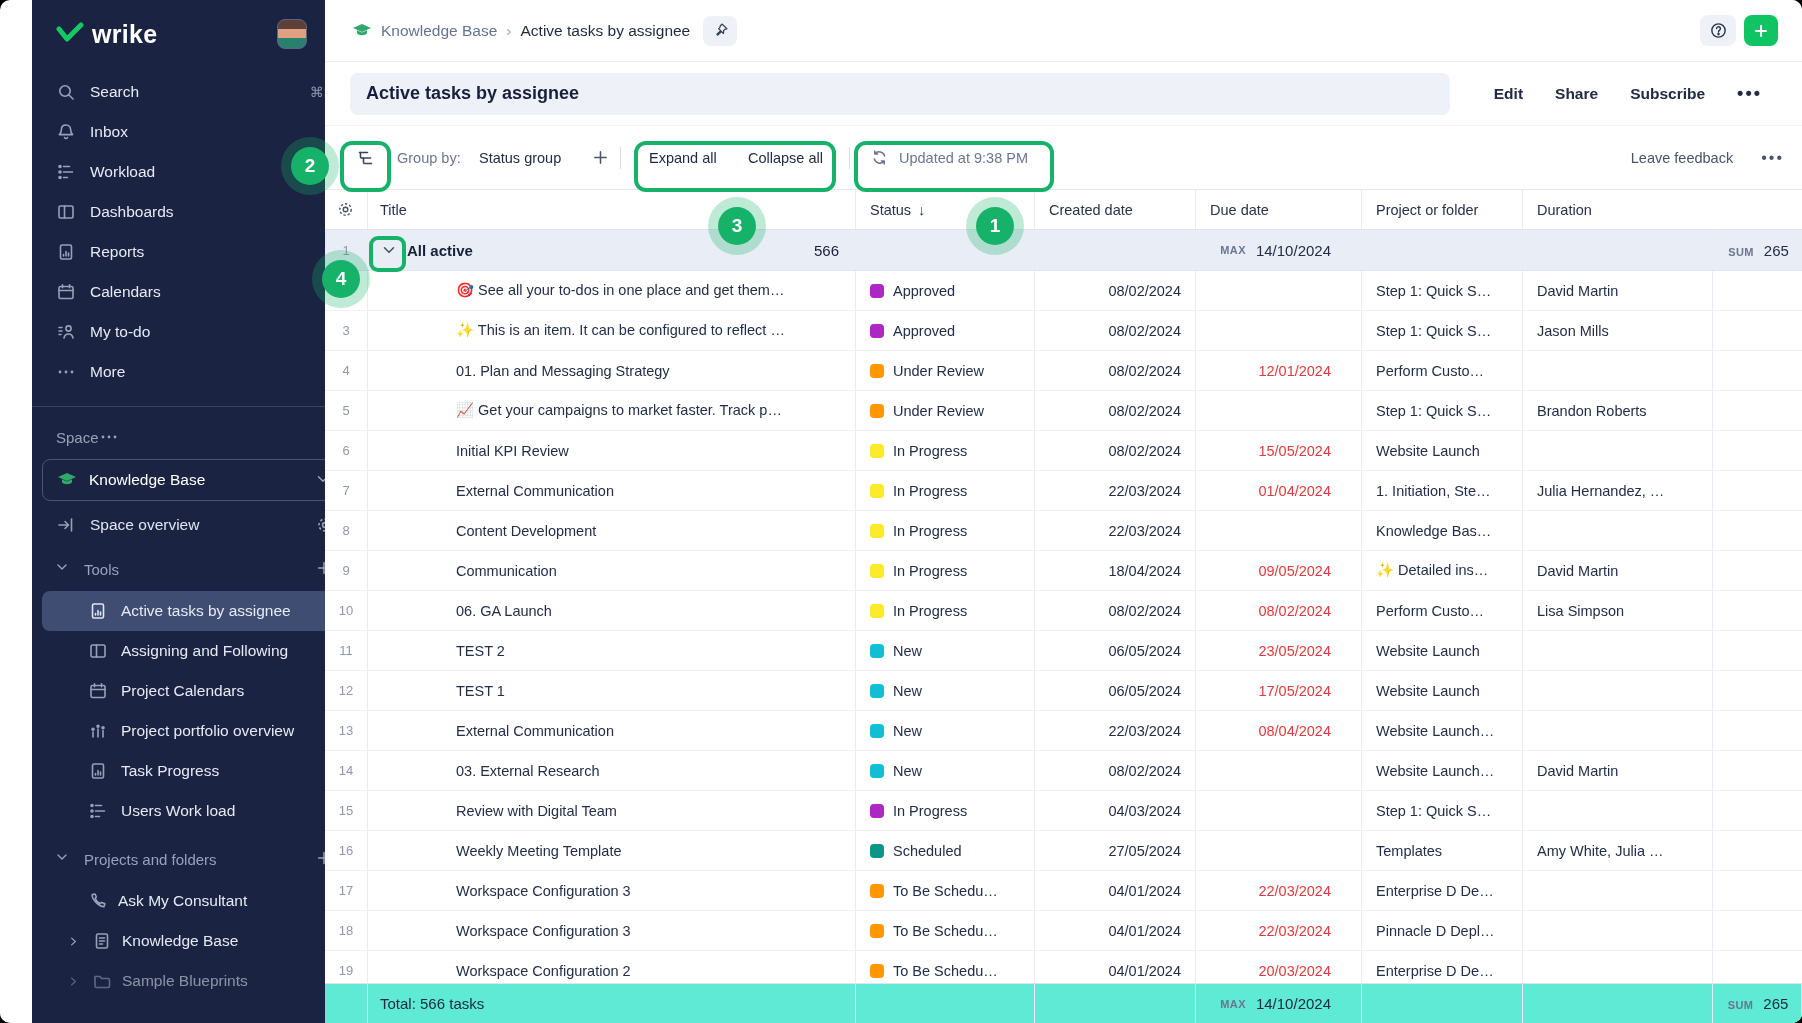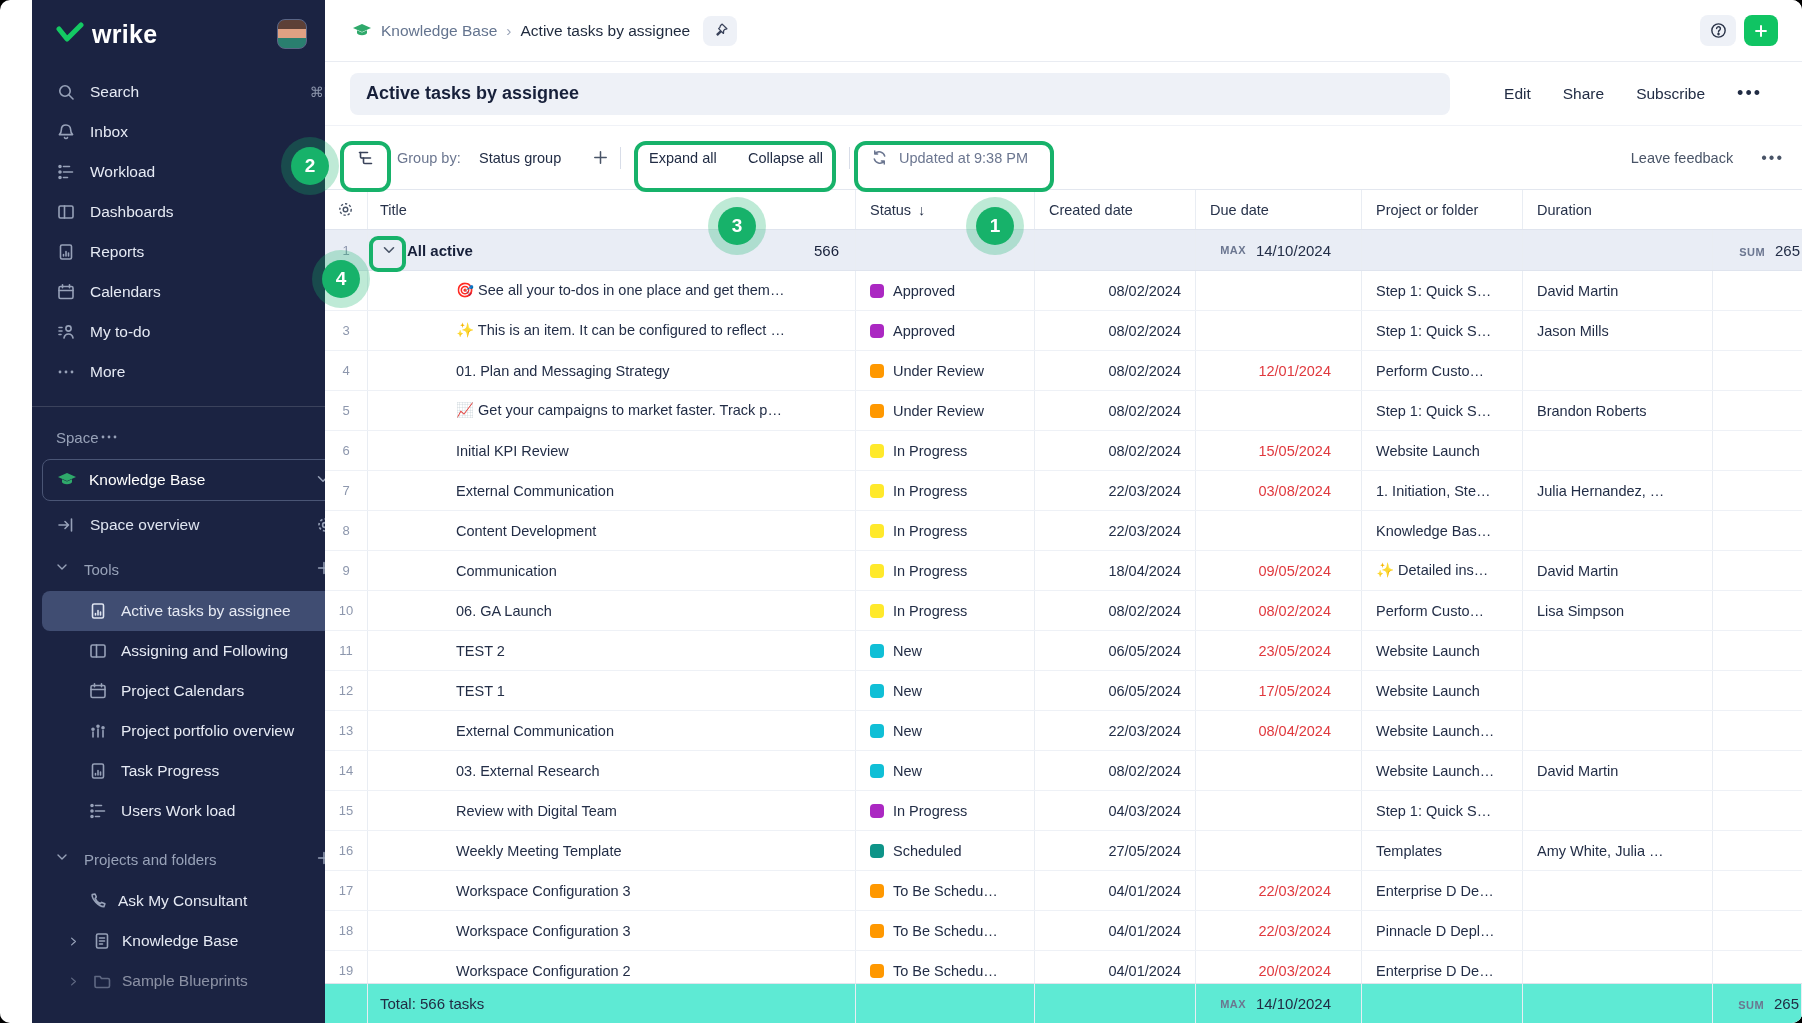--- a/index.html
+++ b/index.html
@@ -49,21 +49,21 @@
   .pin-btn{width:34px;height:30px;border-radius:8px;background:#eef1f7;display:flex;align-items:center;justify-content:center;
            color:#39425a;cursor:pointer;margin-left:4px;}
   .crumb-right{display:flex;align-items:center;gap:8px;}
   .help-btn{width:36px;height:31px;border-radius:8px;background:#eef1f7;display:flex;align-items:center;justify-content:center;
             color:#2a3449;cursor:pointer;}
   .add-btn{width:34px;height:31px;border-radius:8px;background:var(--brand);display:flex;align-items:center;
            justify-content:center;color:#fff;cursor:pointer;}
   .titlebar{height:64px;display:flex;align-items:center;padding:0 40px 0 25px;gap:30px;border-bottom:1px solid #f0f2f7;}
   .title-input{width:1100px;height:42px;background:#eef1f7;border-radius:8px;display:flex;align-items:center;
                padding:0 16px;font-size:18px;font-weight:bold;color:#17203a;cursor:text;}
-  .tb-actions{display:flex;align-items:center;gap:32px;margin-left:auto;font-size:15.5px;color:#212c44;}
+  .tb-actions{display:flex;align-items:center;gap:32px;margin-left:auto;font-size:15.5px;color:#212c44;font-weight:bold;}
   .tb-actions .act{cursor:pointer;}
   .more-dots{color:#212c44;font-size:18px;letter-spacing:2px;cursor:pointer;}
   .toolbar{position:relative;height:64px;border-bottom:1px solid #e3e7ef;font-size:14.5px;}
   .toolbar .titem{position:absolute;top:0;height:100%;display:flex;align-items:center;}
   .icon-btn{width:36px;height:36px;border-radius:8px;display:flex;align-items:center;justify-content:center;
             color:#39425a;cursor:pointer;}
   .gray{color:#6b7690;}
   .dark{color:#212c44;}
   .vdiv{width:1px;height:22px;background:#d8dde8;}
   .tb-right{position:absolute;right:18px;top:0;height:100%;display:flex;align-items:center;gap:28px;color:#495467;font-size:14.5px;}
@@ -82,21 +82,21 @@
   .tbody{position:relative;height:793px;overflow:hidden;}
   .trow{display:flex;height:40px;border-bottom:1px solid #eef1f6;font-size:14.5px;color:#232e47;background:#fff;}
   .trow .c-title{padding-left:88px;}
   .sq{width:14px;height:14px;border-radius:4px;flex:none;}
   .red{color:var(--red);}
   .grow{height:41px;background:#e9edf5;border-bottom:1px solid #dfe4ee;font-size:15px;}
   .grow .c-title{padding-left:12px;gap:9px;}
   .grow .g-label{font-weight:bold;color:#17203a;}
   .grow .g-count{margin-left:auto;padding-right:16px;color:#17203a;}
   .agg-lbl{color:#6b7690;font-size:11px;font-weight:bold;letter-spacing:.4px;margin-right:10px;}
-  .grow .c-dur,.tfoot .c-dur{display:flex;justify-content:flex-end;padding-right:2px;}
+  .grow .c-dur,.tfoot .c-dur{display:flex;justify-content:center;padding-right:2px;}
   .chev-btn{display:inline-flex;width:18px;height:18px;color:#4a5568;cursor:pointer;}
   .tfoot{position:absolute;left:0;bottom:0;width:100%;height:40px;background:#5eead4;border-top:1px solid #e0e4ed;
          display:flex;align-items:stretch;font-size:15px;color:#212c44;z-index:20;}
   .tfoot .cell{border-right:1px solid #e9edf3;}
   .tfoot .c-title{padding-left:12px;}
   
   .overlay{position:absolute;inset:0;pointer-events:none;z-index:50;}
   .abox{position:absolute;border:4px solid var(--agreen);border-radius:12px;}
   .x2{left:340px;top:141px;width:51px;height:51px;}
   .x3{left:634px;top:141px;width:202px;height:51px;}
@@ -633,21 +633,21 @@
   <div class="trow">
     <div class="cell c-num">7</div>
     <div class="cell c-title trunc">
               <span>External Communication</span>
             </div>
     <div class="cell c-status">
       <span class="sq" style="background: rgb(255, 233, 43);"></span>
       <span>In Progress</span>
     </div>
     <div class="cell c-created">22/03/2024</div>
-    <div class="cell c-due red">03/08/2024</div>
+    <div class="cell c-due red">01/04/2024</div>
     <div class="cell c-proj trunc">1. Initiation, Ste…</div>
     <div class="cell c-asg trunc">Julia Hernandez, …</div>
     <div class="cell c-dur"></div>
   </div>
 
   <div class="trow">
     <div class="cell c-num">8</div>
     <div class="cell c-title trunc">
               <span>Content Development</span>
             </div>

